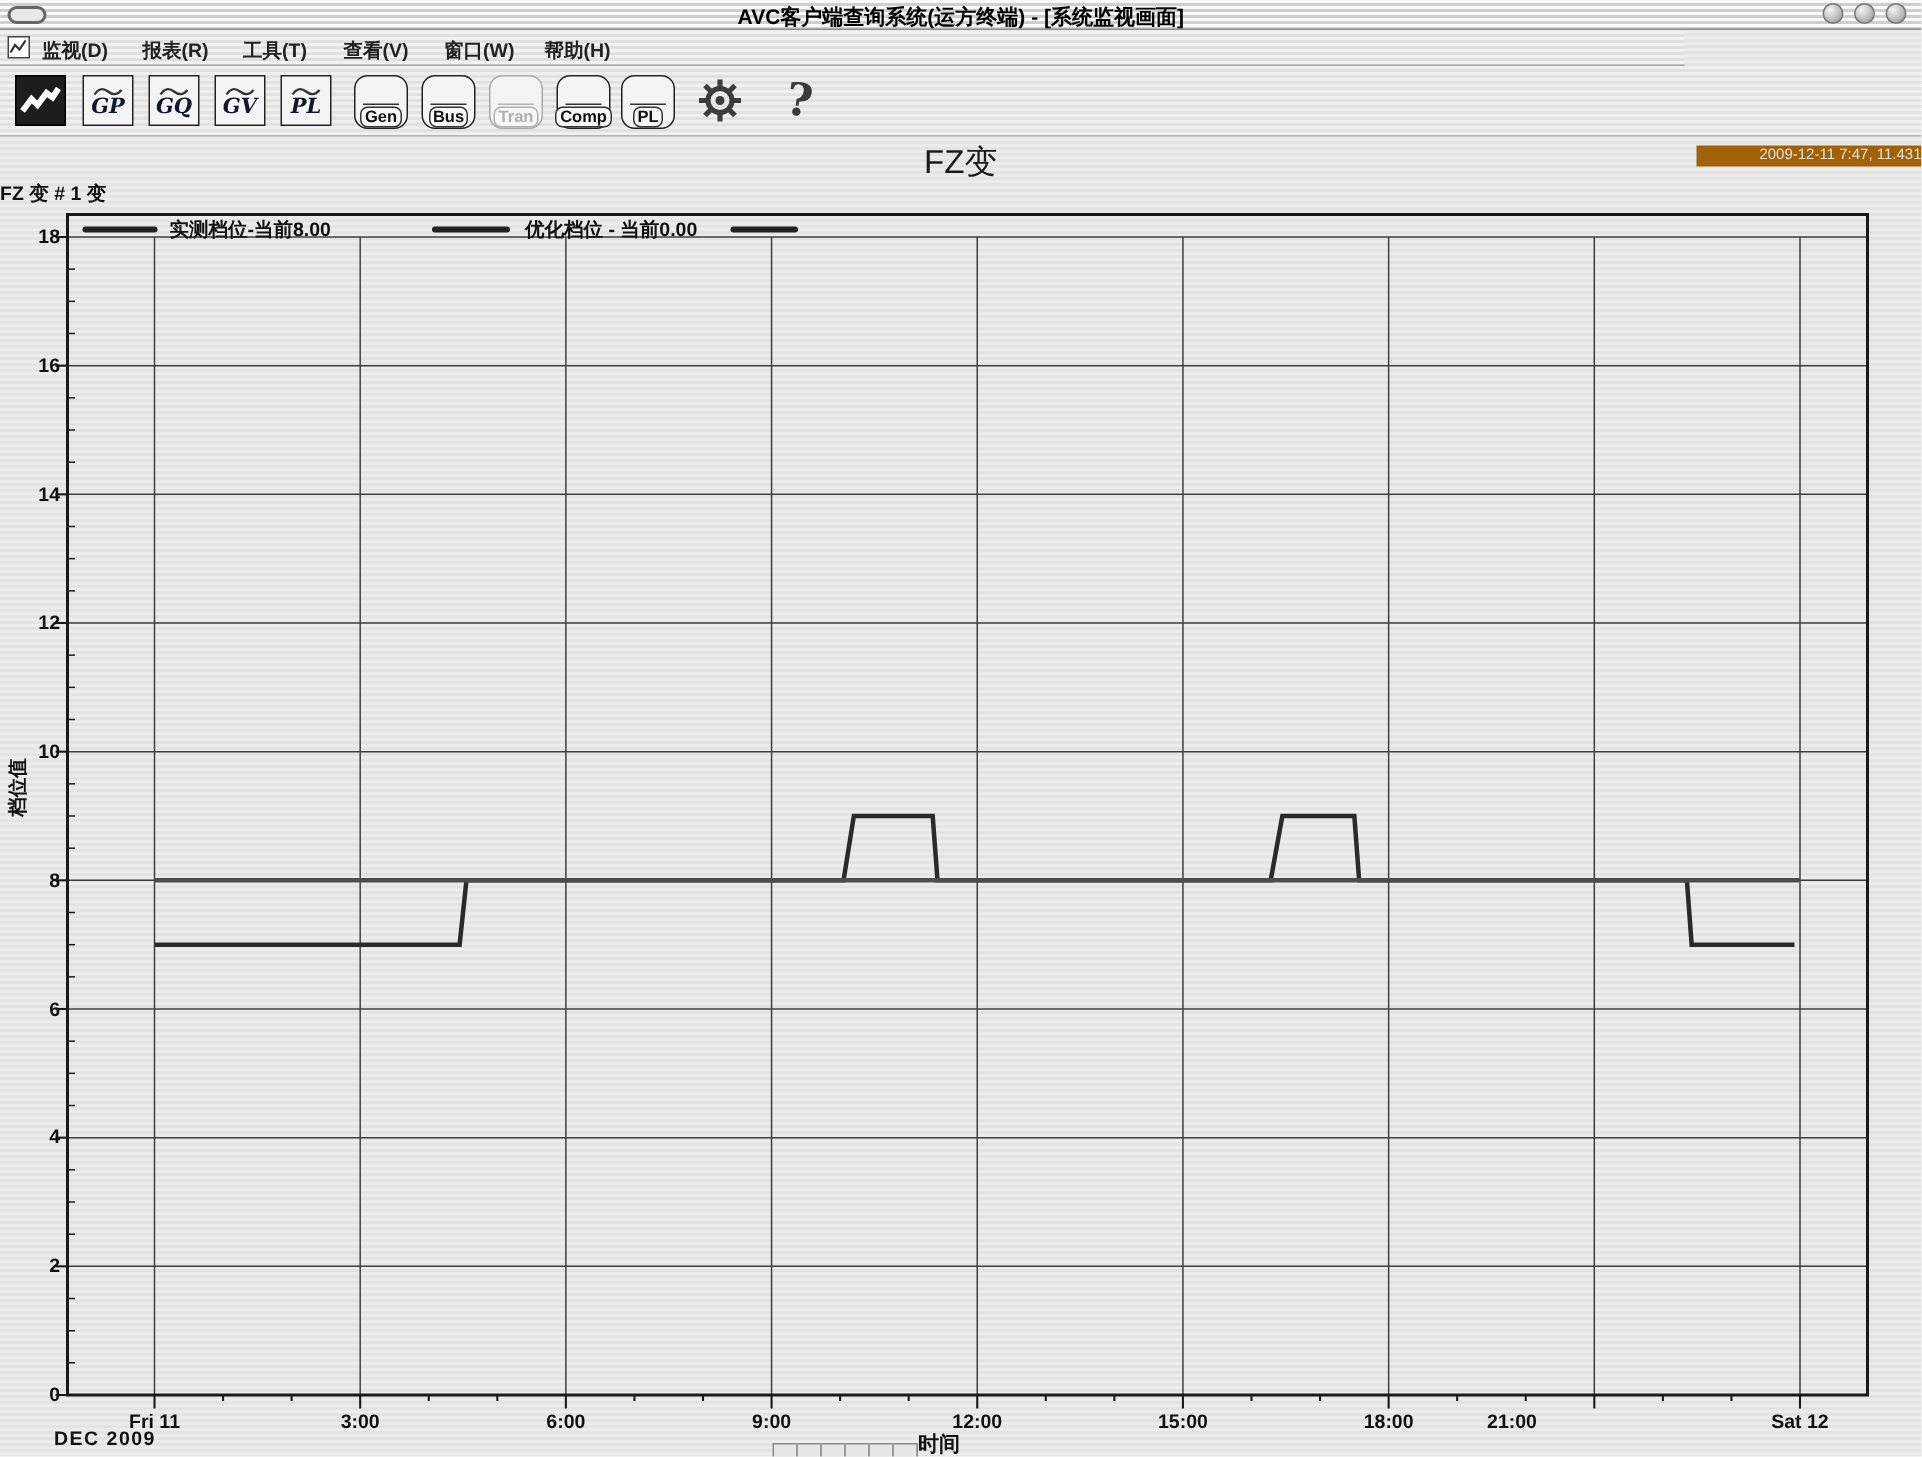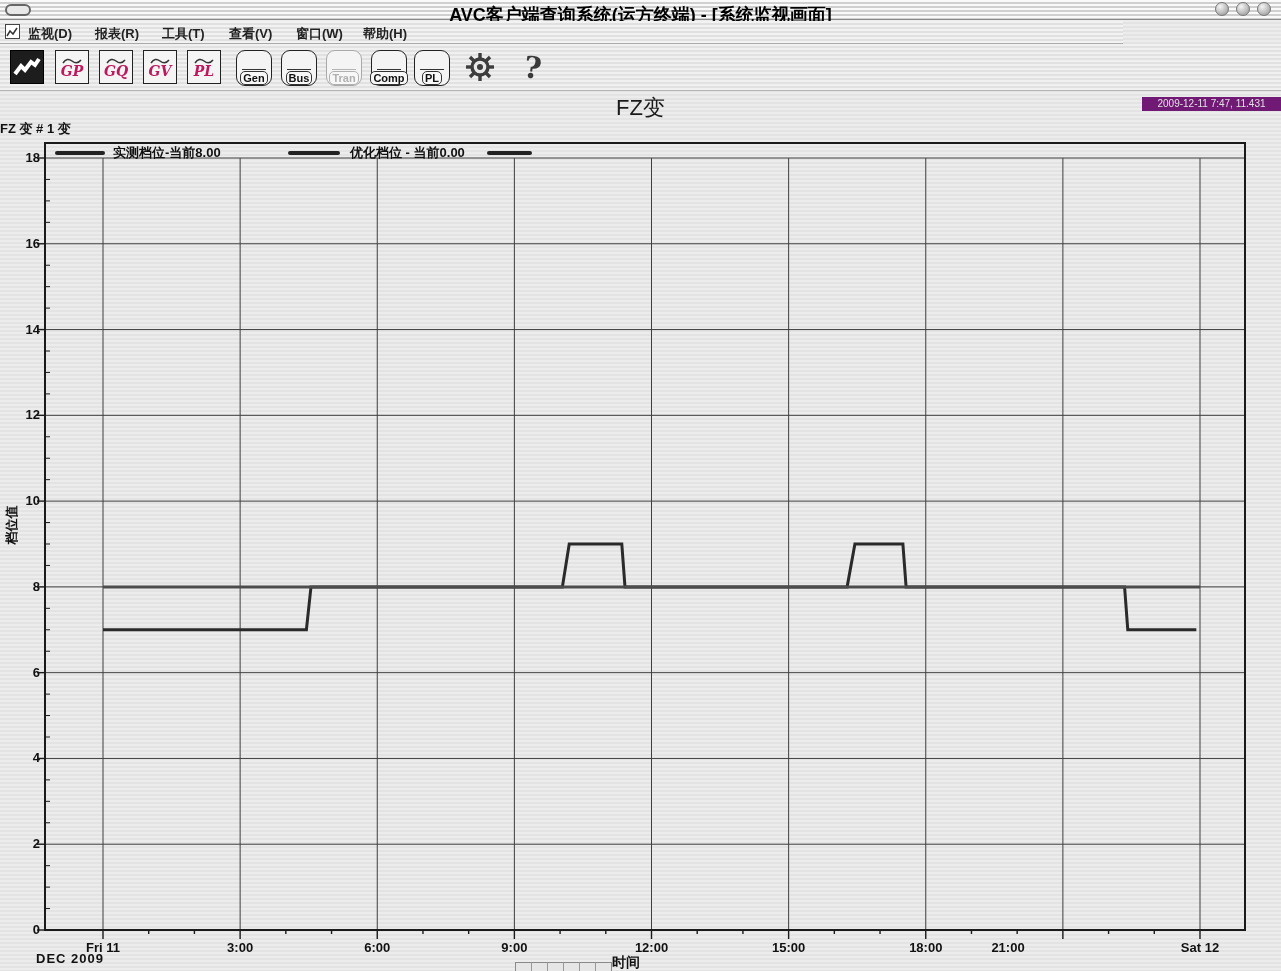--- a/index.html
+++ b/index.html
@@ -8,21 +8,21 @@
     font-family:"Liberation Sans", sans-serif;
     background:repeating-linear-gradient(180deg,#ececec 0 2px,#e3e3e3 2px 4px);
     color:#111; position:relative;
   }
 
   
   #titlebar { position:absolute; left:0; top:0; width:1281px; height:20px;
     background:repeating-linear-gradient(180deg,#fafafa 0 2px,#cfcfcf 2px 4px);
     border-bottom:1px solid #8a8a8a; }
   #titlebar .title { position:absolute; left:0; right:0; top:3px; text-align:center;
-    font-size:18px; font-weight:bold; color:#000; }
+    font-size:14px; font-weight:bold; color:#000; }
   #win-oval { position:absolute; left:5px; top:4px; width:26px; height:12px;
     border:2px solid #666; border-radius:7px; background:#e8e8e8; }
   .circle-btn { position:absolute; border-radius:50%;
     background:radial-gradient(circle at 35% 30%, #f5f5f5 0%, #b9b9b9 60%, #8e8e8e 100%);
     border:1px solid #777; }
   .cb-lg { width:14px; height:14px; top:2px; }
   .cb-sm { width:11px; height:11px; top:29px; }
 
   
   #menubar { position:absolute; left:0; top:21px; width:1123px; height:23px;
@@ -33,43 +33,43 @@
     border:1px solid #444; background:#fff; }
 
   
   #toolbar { position:absolute; left:0; top:44px; width:1281px; height:47px;
     background:repeating-linear-gradient(180deg,#f0f0f0 0 2px,#e1e1e1 2px 4px);
     border-bottom:1px solid #b5b5b5; }
   .tb-btn { position:absolute; top:6px; background:#f4f4f4; border:1px solid #222;
     display:flex; flex-direction:column; align-items:center; justify-content:center; }
   .sq { width:34px; height:34px; }
   .wave-label { font-family:"DejaVu Serif", serif; font-style:italic; font-weight:bold;
-    font-size:14px; color:#be185d; line-height:13px; }
+    font-size:14px; color:#0f172a; line-height:13px; }
   .dev-btn { border-radius:9px; width:36px; height:36px; padding-top:18px; }
   .dev-lines { width:24px; height:10px;
     background:repeating-linear-gradient(180deg,#333 0 1.5px,transparent 1.5px 3px); }
   .dev-label { font-size:11px; font-weight:bold; color:#111; border:1px solid #333;
     border-radius:5px; padding:0 2px; margin-top:1px; line-height:12px; background:#f7f7f7; }
   .disabled { border-color:#a9a9a9 !important; }
   .disabled .dev-lines { background:repeating-linear-gradient(180deg,#b5b5b5 0 1.5px,transparent 1.5px 3px); }
   .disabled .dev-label { color:#b0b0b0; border-color:#b0b0b0; }
   #btn-chart { left:10px; background:#1d1d1d; border:1px solid #000; }
   #btn-gear,#btn-help { border:none; background:transparent; }
   #clock { position:absolute; left:556px; top:4px; width:158px; height:37px;
     background:#060606; border:2px solid #9a9a9a; color:#c3c3c3;
     font-family:"DejaVu Sans Mono", monospace; font-weight:bold; font-size:29px;
     letter-spacing:2px; text-align:center; line-height:33px; }
 
   
   #chart-title { position:absolute; left:0; right:0; top:93px; text-align:center;
     font-size:22px; color:#1a1a1a; }
   #chart-subtitle { position:absolute; left:0; right:0; top:120px; 
     font-size:13px; font-weight:bold; color:#111; }
-  #stamp-badge { position:absolute; right:0px; top:97px; width:139px; height:14px;
-    background:#701a75; color:#e2e2e2; font-size:10px; text-align:center; line-height:14px; }
+  #stamp-badge { position:absolute; right:0px; top:97px; width:150px; height:14px;
+    background:#a16207; color:#e2e2e2; font-size:10px; text-align:right; line-height:14px; }
 
   
   #chart-svg { position:absolute; left:0; top:0; width:1281px; height:971px; }
   .tick-label { position:absolute; font-size:13px; font-weight:bold; color:#111; }
   .ytl { width:38px; text-align:right; }
   .xtl { width:70px; text-align:center; }
   #ylabel { position:absolute; left:-18px; top:516px; width:60px; text-align:center;
     font-size:13px; font-weight:bold; transform:rotate(-90deg); }
   #xlabel { position:absolute; left:612px; top:954px; font-size:14px; font-weight:bold; }
   #month-label { position:absolute; left:36px; top:951px; font-size:13px; font-weight:bold; letter-spacing:1px; }

